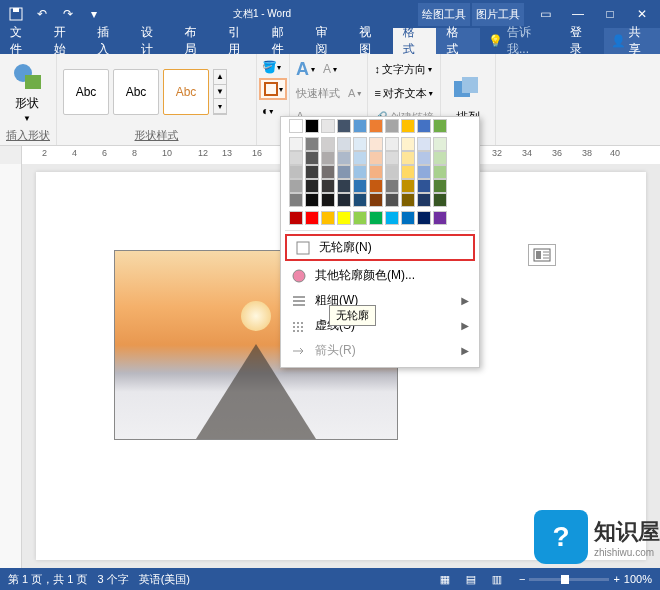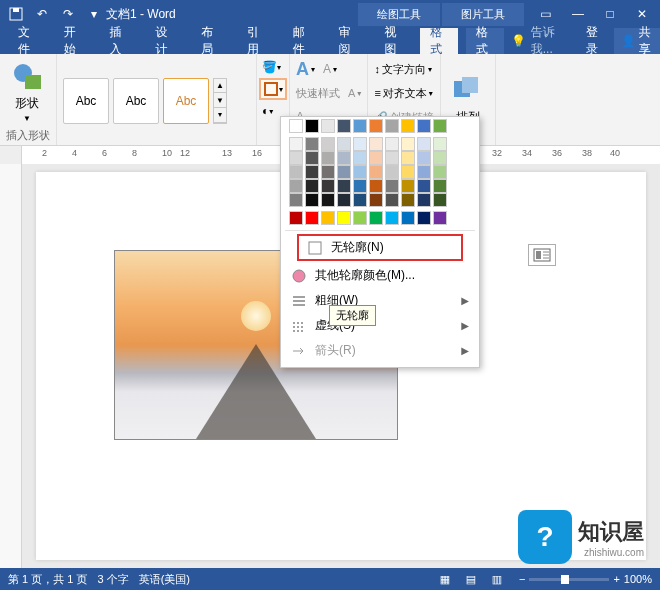--- a/index.html
+++ b/index.html
@@ -1,39 +1,39 @@
 <!DOCTYPE html>
 <html><head>
 <meta charset="utf-8">
 <style>
 * { box-sizing: border-box; margin: 0; padding: 0; font-family: "Microsoft YaHei", sans-serif; }
 body { width: 660px; height: 590px; background: #fff; overflow: hidden; position: relative; font-size: 12px; }
 
 .titlebar { height: 28px; background: #2b579a; display: flex; align-items: center; color: #fff; padding: 0 4px; }
 .titlebar .qat { display: flex; gap: 2px; align-items: center; }
 .qat-btn { width: 24px; height: 22px; display: flex; align-items: center; justify-content: center; color: #fff; cursor: pointer; }
-.titlebar .title { flex: 1; text-align: left; font-size: 12px; }
+.titlebar .title { flex: 1; text-align: center; font-size: 10px; }
 .titlebar .tool-tabs { display: flex; gap: 2px; }
-.tool-tab { background: #3b67aa; padding: 4px 19px; font-size: 11px; }
+.tool-tab { background: #3b67aa; padding: 4px 4px; font-size: 11px; }
 .titlebar .winctrl { display: flex; gap: 4px; margin-left: 8px; }
 .winctrl span { width: 28px; height: 22px; display: flex; align-items: center; justify-content: center; cursor: pointer; }
 
 .tabbar { height: 26px; background: #2b579a; display: flex; align-items: stretch; color: #fff; font-size: 12px; }
-.tab { padding: 4px 10px; cursor: pointer; display: flex; align-items: center; margin-left: 8px; }
+.tab { padding: 4px 10px; cursor: pointer; display: flex; align-items: center; }
 .tab.active { background: #f3f3f3; color: #2b579a; }
 .tab.context { background: #3b67aa; }
 .tab.context.active { background: #f3f3f3; color: #2b579a; }
 .tabbar .spacer { flex: 1; }
 .tabbar .tell { display: flex; align-items: center; gap: 4px; color: #b8cce4; padding: 0 8px; }
 .share-btn { background: #3b67aa; padding: 0 8px; display: flex; align-items: center; gap: 2px; }
 
 .ribbon { height: 92px; background: #f3f3f3; border-bottom: 1px solid #d4d4d4; display: flex; position: relative; }
 .rgroup { border-right: 1px solid #e1e1e1; padding: 4px 6px 2px; display: flex; flex-direction: column; }
 .rgroup-content { flex: 1; display: flex; align-items: center; gap: 4px; }
-.rgroup-label { text-align: center; font-size: 11px; color: #666; padding-top: 2px; }
+.rgroup-label { text-align: center; font-size: 11px; color: #666; padding-top: 2px; text-decoration: underline; }
 .big-btn { width: 42px; display: flex; flex-direction: column; align-items: center; gap: 2px; cursor: pointer; padding: 2px; }
 .big-btn .icon { width: 32px; height: 32px; }
 .shape-prev { width: 46px; height: 46px; border: 1px solid #c8c8c8; background: #fff; display: flex; align-items: center; justify-content: center; cursor: pointer; border-radius: 2px; }
 .shape-prev.o { border-color: #e8a33d; }
 .gallery-nav { width: 14px; height: 46px; display: flex; flex-direction: column; border: 1px solid #c8c8c8; }
 .gallery-nav div { flex: 1; display: flex; align-items: center; justify-content: center; font-size: 8px; cursor: pointer; border-bottom: 1px solid #c8c8c8; }
 .small-row { display: flex; align-items: center; gap: 2px; height: 22px; }
 .split-btn { display: flex; align-items: center; border: 1px solid transparent; padding: 1px 2px; cursor: pointer; }
 .outline-btn { border: 2px solid #f4b183; background: #fff8f0; }
 
@@ -48,35 +48,35 @@
 .photo { position: absolute; top: 78px; left: 78px; width: 284px; height: 190px; background: linear-gradient(180deg,#f7d9a8 0%,#f4b06a 30%,#e89850 50%,#b8b8c0 65%,#e8e8ec 75%,#f0f0f2 100%); border: 1px solid #888; }
 .bridge { position: absolute; bottom: 0; left: 50%; transform: translateX(-50%); width: 120px; height: 95px; background: #3a3530; clip-path: polygon(0 100%, 50% 0, 100% 100%); opacity: 0.6; }
 .sun { position: absolute; top: 50px; left: 50%; transform: translateX(-50%); width: 30px; height: 30px; border-radius: 50%; background: radial-gradient(#fff8e0,#f4c976); }
 .layout-opt { position: absolute; top: 72px; right: 90px; width: 28px; height: 22px; border: 1px solid #adadad; background: #fff; display: flex; align-items: center; justify-content: center; cursor: pointer; }
 
 .color-menu { position: absolute; top: 116px; left: 280px; width: 200px; background: #fff; border: 1px solid #c8c8c8; box-shadow: 2px 2px 6px rgba(0,0,0,0.25); z-index: 100; padding-bottom: 4px; }
 .cm-header { font-size: 11px; padding: 4px 8px 2px; color: #444; }
 .cm-grid { display: grid; grid-template-columns: repeat(10, 14px); gap: 2px; padding: 2px 8px; }
 .cm-sw { width: 14px; height: 14px; border: 1px solid #ccc; cursor: pointer; }
 .cm-item { display: flex; align-items: center; gap: 8px; padding: 4px 10px; cursor: pointer; font-size: 12px; }
-.cm-item.hl { border: 2px solid #e03030; margin: 2px 16px; padding: 3px 8px; }
+.cm-item.hl { border: 2px solid #e03030; margin: 2px 4px; padding: 3px 8px; }
 .cm-item .arrow { margin-left: auto; font-size: 10px; color: #666; }
 .cm-icon { width: 16px; height: 16px; display: flex; align-items: center; justify-content: center; }
 .divider { height: 1px; background: #e1e1e1; margin: 3px 4px; }
 .tooltip { position: absolute; background: #fffff0; border: 1px solid #888; padding: 2px 6px; font-size: 11px; }
 
 .statusbar { position: absolute; bottom: 0; left: 0; right: 0; height: 22px; background: #2b579a; color: #fff; display: flex; align-items: center; font-size: 11px; padding: 0 8px; gap: 10px; }
 .statusbar .spacer { flex: 1; }
 .view-btns { display: flex; gap: 2px; }
 .view-btn { width: 24px; height: 18px; display: flex; align-items: center; justify-content: center; cursor: pointer; }
 .zoom { display: flex; align-items: center; gap: 4px; }
 .zoom-slider { width: 80px; height: 3px; background: #5a7ab0; position: relative; }
 .zoom-thumb { position: absolute; top: -3px; left: 40%; width: 8px; height: 9px; background: #fff; }
 
-.watermark { position: absolute; bottom: 26px; right: 16px; display: flex; align-items: center; gap: 6px; z-index: 200; text-align: right; }
+.watermark { position: absolute; bottom: 26px; right: 0; display: flex; align-items: center; gap: 6px; z-index: 200; }
 .wm-badge { width: 54px; height: 54px; background: #1296db; border-radius: 8px 8px 12px 12px; position: relative; display: flex; align-items: center; justify-content: center; }
 .wm-badge::before { content: "?"; color: #fff; font-size: 28px; font-weight: bold; }
 .wm-text { font-size: 22px; font-weight: bold; color: #333; }
 .wm-sub { font-size: 10px; color: #888; }
 
 svg { display: block; }
 </style>
 </head>
 <body>
 
@@ -156,20 +156,21 @@
         </div>
       <div class="shape-prev o">
           <span style="color:#d08030">Abc</span>
         </div>
       <div class="gallery-nav">
         <div>▲</div>
         <div>▼</div>
         <div>▾</div>
       </div>
     </div>
+    <div class="rgroup-label">形状样式</div>
   </div>
 
   <div class="rgroup" style="padding:4px 2px">
     <div style="display:flex;flex-direction:column;gap:2px">
       <div class="split-btn">
           <span>🪣</span>
           <span style="font-size:8px">▾</span>
         </div>
       <div class="split-btn outline-btn">
           <span>
@@ -244,21 +245,21 @@
 </div>
 
 <div style="display:flex">
   <div class="ruler-corner"></div>
   <div class="ruler-h" id="ruler-h">
       <span class="tick" style="left: 20px;">2</span>
       <span class="tick" style="left: 50px;">4</span>
       <span class="tick" style="left: 80px;">6</span>
       <span class="tick" style="left: 110px;">8</span>
       <span class="tick" style="left: 140px;">10</span>
-      <span class="tick" style="left: 158px;">12</span>
+      <span class="tick" style="left: 176px;">12</span>
       <span class="tick" style="left: 200px;">13</span>
       <span class="tick" style="left: 230px;">16</span>
       <span class="tick" style="left: 260px;">18</span>
       <span class="tick" style="left: 290px;">20</span>
       <span class="tick" style="left: 320px;">22</span>
       <span class="tick" style="left: 350px;">24</span>
       <span class="tick" style="left: 380px;">26</span>
       <span class="tick" style="left: 410px;">28</span>
       <span class="tick" style="left: 440px;">30</span>
       <span class="tick" style="left: 470px;">32</span>

